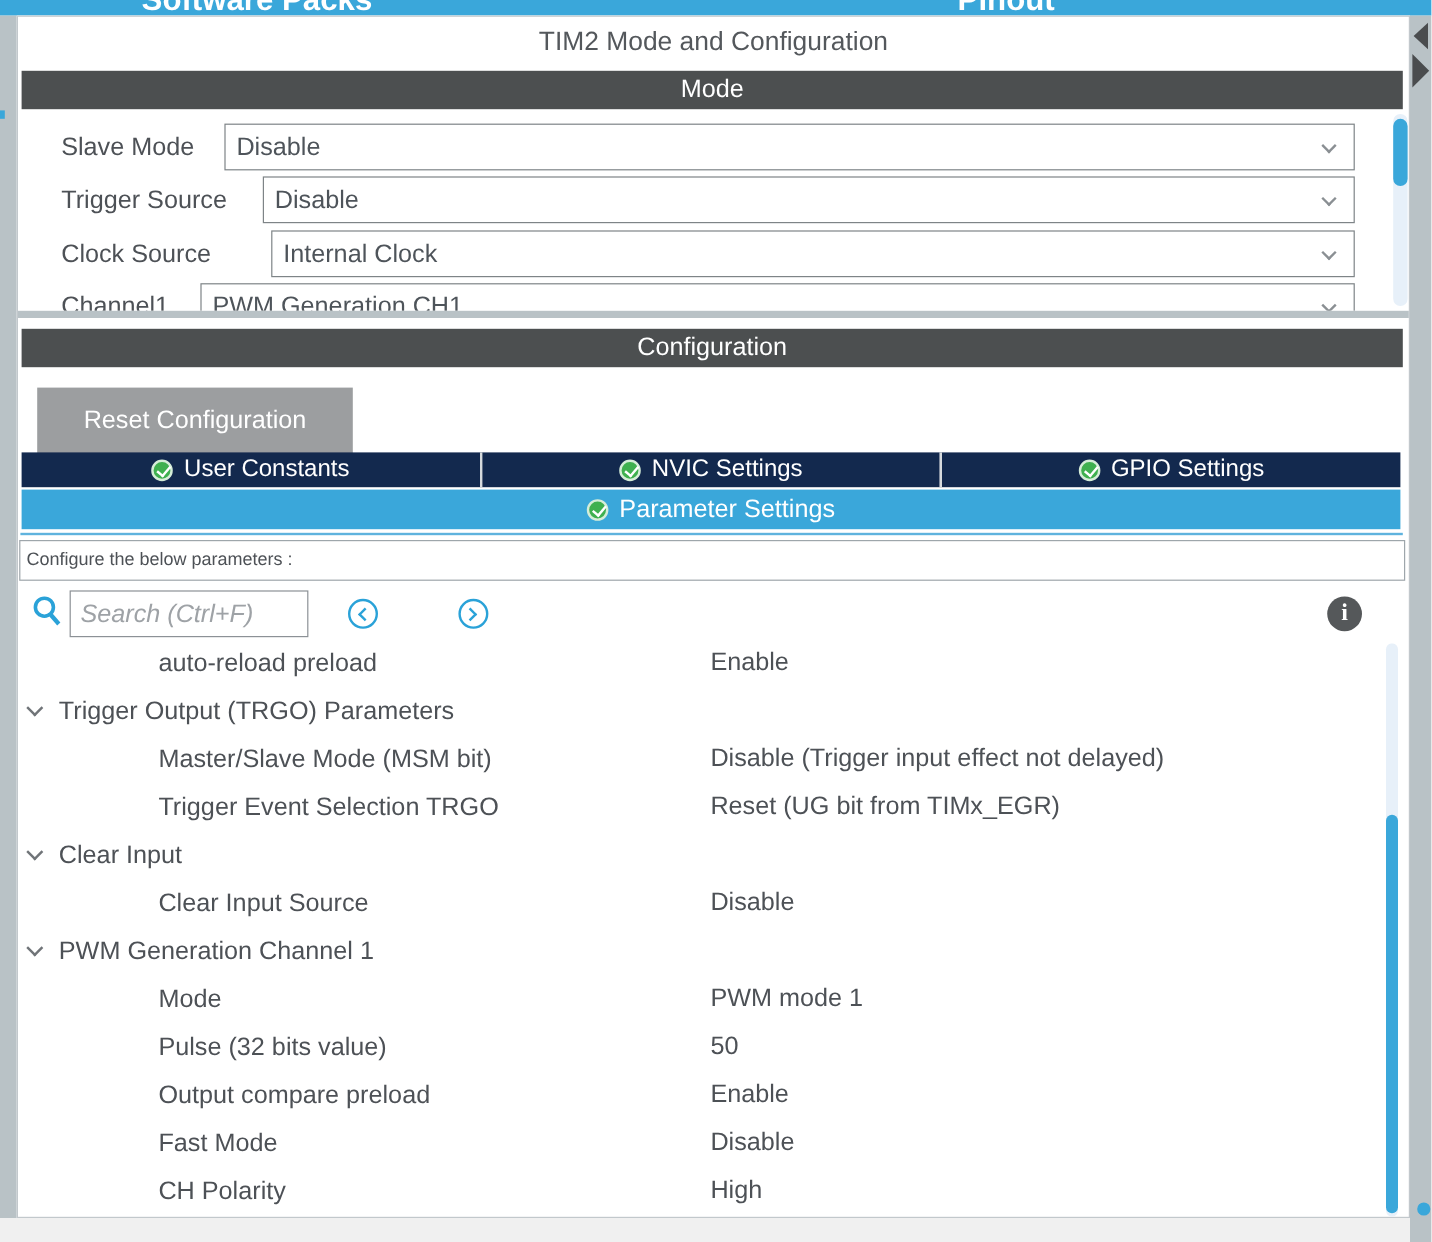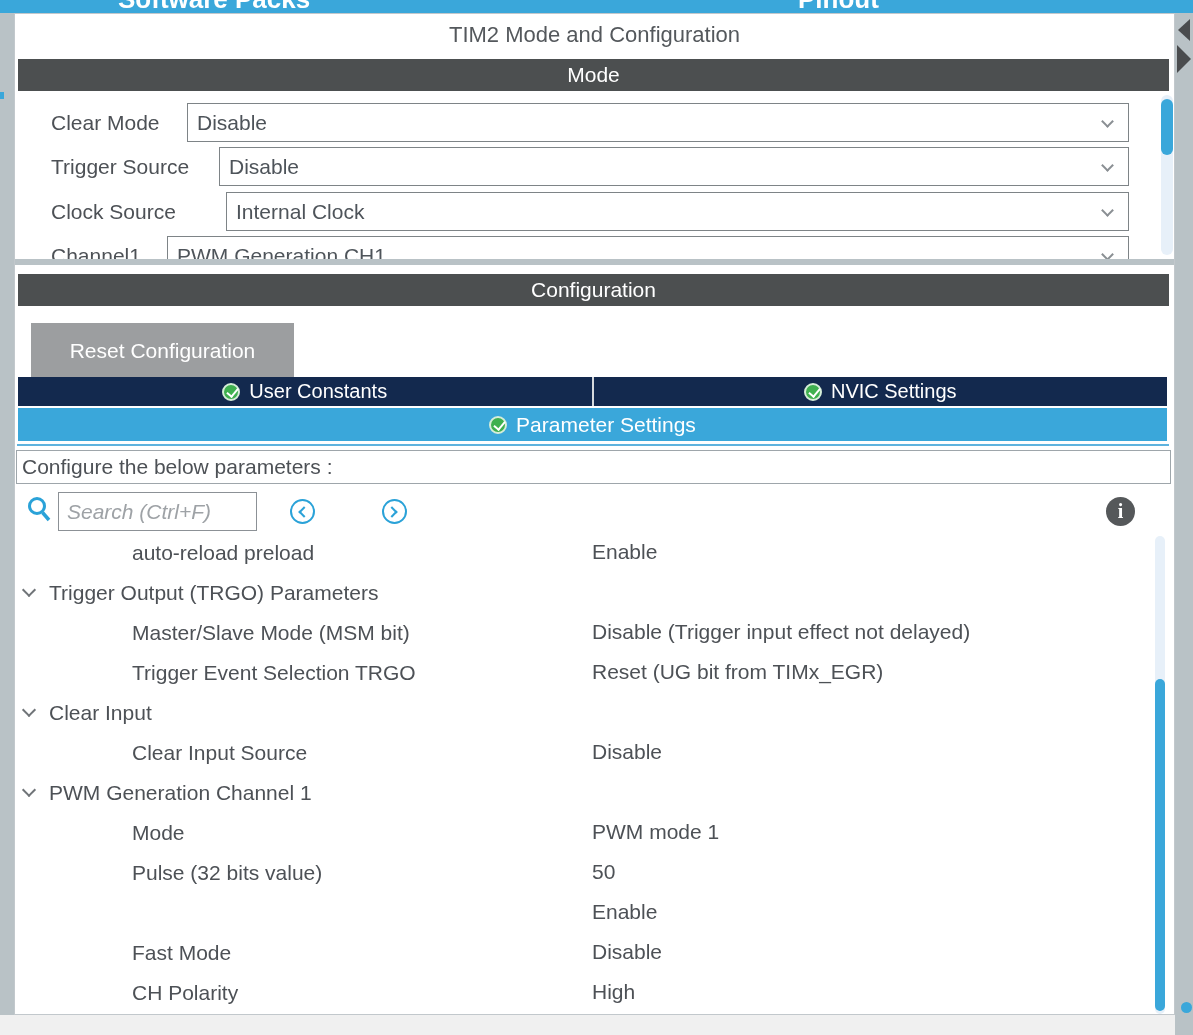--- a/index.html
+++ b/index.html
@@ -53,21 +53,21 @@
          justify-content:center; border-left:2px solid #D6DADD; white-space:nowrap; }
   .tab:first-child { border-left:none; }
   .active-tab-bar { position:absolute; left:3px; top:394px; width:1149px; height:33px; background:#3AA7DA;
                     color:#fff; font-size:21px; display:flex; align-items:center; justify-content:center; }
   .chk { width:18px; height:18px; border-radius:50%; background:#3FB04F; border:2px solid #D5EDD8;
          position:relative; display:inline-block; margin-right:9px; flex:none; }
   .chk::after { content:""; position:absolute; left:5px; top:1px; width:5px; height:9px;
                 border-right:2px solid #fff; border-bottom:2px solid #fff; transform:rotate(40deg); }
   .blue-line { position:absolute; left:2px; top:430px; width:1152px; height:2px; background:#5FB3DE; }
   .hint-box { position:absolute; left:1px; top:436px; width:1155px; height:34px; border:1px solid #9EA6AB;
-              font-size:21px; color:#4D5156; line-height:32px; padding-left:5px; }
+              font-size:15px; color:#4D5156; line-height:32px; padding-left:5px; }
 
   
   .search-ico { position:absolute; left:12px; top:482px; }
   .search-input { position:absolute; left:43px; top:478px; width:199px; height:39px; border:1px solid #8C9196;
                   font-size:21px; color:#4D5156; padding-left:8px; font-family:"Liberation Sans", sans-serif; }
   .search-input::placeholder { font-style:italic; color:#9EA2A6; opacity:1; }
   .circle-btn { position:absolute; top:485px; width:25px; height:25px; border:2px solid #2AA2D8;
                 border-radius:50%; background:#fff; }
   .circle-btn .c-caret { position:absolute; top:7px; width:8px; height:8px; }
   .caret-left  { left:8px; border-left:2px solid #2AA2D8; border-bottom:2px solid #2AA2D8; transform:rotate(45deg); }
@@ -103,21 +103,21 @@
 <div class="bottom-area"></div>
 
 <div class="panel">
 
   <div class="panel-title">TIM2 Mode and Configuration</div>
 
   <div class="section-bar mode-bar">Mode</div>
 
   <div class="mode-content">
     <div class="field-row" style="top:12px">
-      <span class="field-label">Clear Mode</span>
+      <span class="field-label">Slave Mode</span>
       <div class="select" style="left:171px; width:942px">
         <span>Disable</span>
         <span class="dd-caret"></span>
       </div>
     </div>
     <div class="field-row" style="top:56px">
       <span class="field-label">Trigger Source</span>
       <div class="select" style="left:203px; width:910px">
         <span>Disable</span>
         <span class="dd-caret"></span>
@@ -148,20 +148,24 @@
   <button class="reset-btn">Reset Configuration</button>
 
   <div class="tabs-row">
     <div class="tab">
       <span class="chk"></span>
       <span>User Constants</span>
     </div>
     <div class="tab">
       <span class="chk"></span>
       <span>NVIC Settings</span>
+    </div>
+    <div class="tab">
+      <span class="chk"></span>
+      <span>GPIO Settings</span>
     </div>
   </div>
 
   <div class="active-tab-bar">
     <span class="chk"></span>
     <span>Parameter Settings</span>
   </div>
 
   <div class="blue-line"></div>
 
@@ -221,20 +225,21 @@
       <span class="p-label">Mode</span>
       <span class="p-value">PWM mode 1</span>
     </div>
 
     <div class="p-row p-item" style="top:316px">
       <span class="p-label">Pulse (32 bits value)</span>
       <span class="p-value">50</span>
     </div>
 
     <div class="p-row p-item" style="top:356px">
+      <span class="p-label">Output compare preload</span>
       <span class="p-value">Enable</span>
     </div>
 
     <div class="p-row p-item" style="top:396px">
       <span class="p-label">Fast Mode</span>
       <span class="p-value">Disable</span>
     </div>
 
     <div class="p-row p-item" style="top:436px">
       <span class="p-label">CH Polarity</span>

